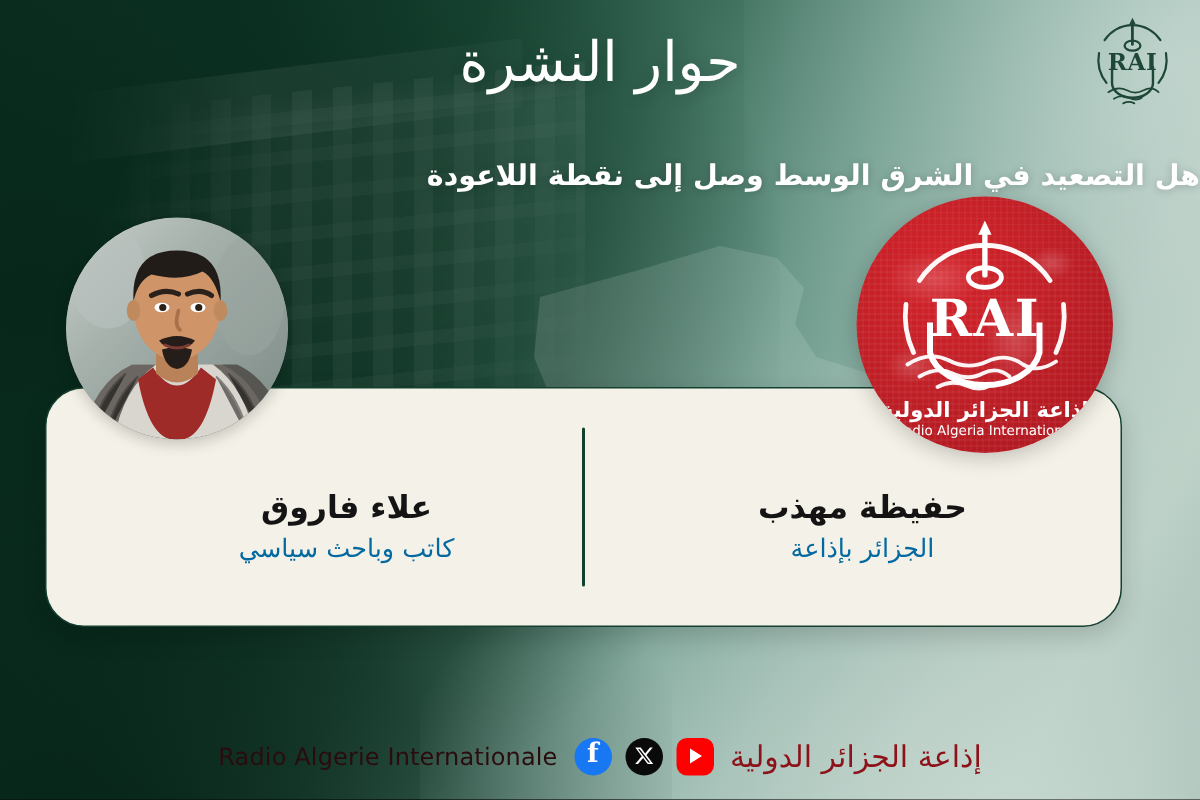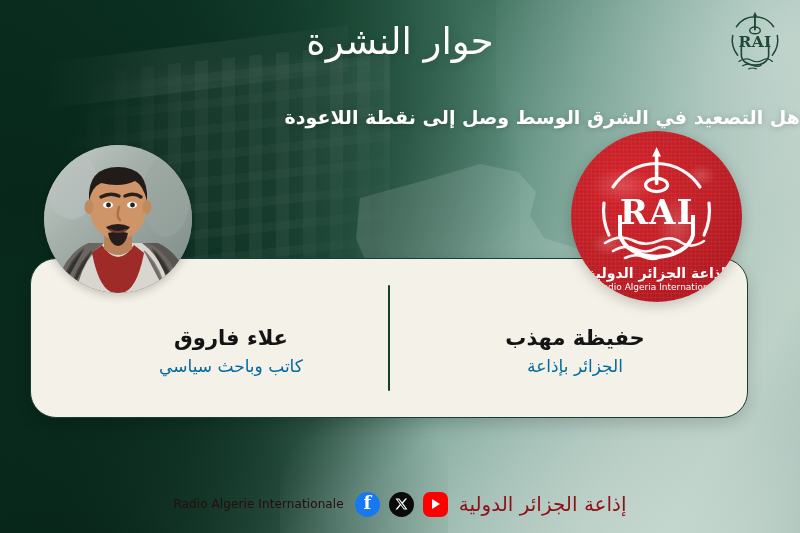--- a/index.html
+++ b/index.html
@@ -248,21 +248,21 @@
     bottom: 12px;
     height: 34px;
     display: flex;
     align-items: center;
     justify-content: center;
     gap: 11px;
     direction: ltr;
   }
   .footer-latin {
     color: #2a0c0e;
-    font-size: 12px;
+    font-size: 16px;
     font-weight: 400;
     letter-spacing: .1px;
   }
   .footer-arabic {
     color: #8d1118;
     font-size: 20px;
     font-weight: 400;
     direction: rtl;
   }
   .social {

